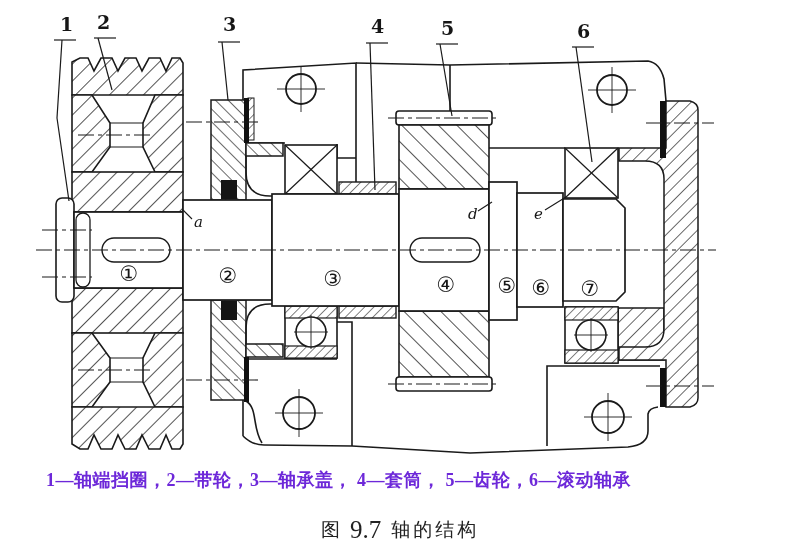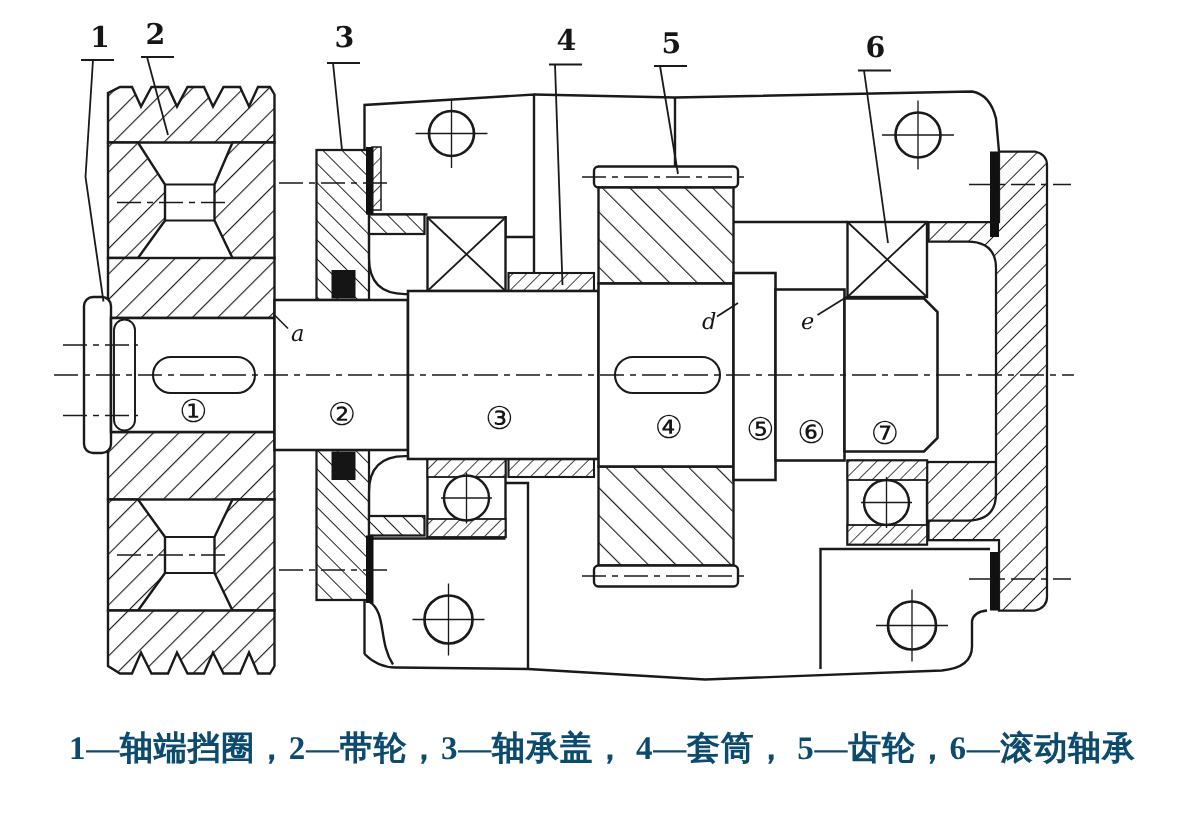--- a/index.html
+++ b/index.html
@@ -3,21 +3,21 @@
 <meta charset="utf-8">
 <style>
   html,body{margin:0;padding:0;background:#ffffff;}
   #stage{position:relative;width:800px;height:556px;background:#ffffff;overflow:hidden;
          font-family:"Liberation Serif", serif;}
   #drawing{position:absolute;left:0;top:0;}
   .num{font-family:"DejaVu Serif", serif;font-size:19px;font-weight:bold;fill:#161616;}
   .circ{font-family:"DejaVu Sans", sans-serif;font-size:21px;fill:#161616;}
   .pt{font-family:"DejaVu Serif", serif;font-style:italic;font-size:15px;fill:#161616;}
   .legend{position:absolute;left:46px;top:468px;width:724px;
-          font-size:22px;font-weight:700;color:#0c4a6e;letter-spacing:0.5px;white-space:nowrap;margin-top:16px;}
+          font-size:18px;font-weight:700;color:#6d28d9;letter-spacing:0.5px;white-space:nowrap;}
   .figcap{position:absolute;left:0;top:514px;width:100%;text-align:center;color:#222;}
   .figcap .pref{font-size:19px;letter-spacing:2px;}
   .figcap .fignum{font-size:25px;margin:0 10px 0 8px;position:relative;top:2px;}
   .figcap .ftitle{font-size:19px;letter-spacing:3px;}
 </style>
 </head>
 <body>
 
 <div id="stage">
 
@@ -225,14 +225,17 @@
     <line x1="192" y1="219" x2="183" y2="210" stroke="#1a1a1a" stroke-width="1.1"></line>
     <text class="pt" x="194" y="227">a</text>
     <line x1="478" y1="211" x2="492" y2="202" stroke="#1a1a1a" stroke-width="1.1"></line>
     <text class="pt" x="468" y="219">d</text>
     <line x1="545" y1="210" x2="566" y2="197" stroke="#1a1a1a" stroke-width="1.1"></line>
     <text class="pt" x="534" y="219">e</text>
   </g>
 </svg>
 
 <div class="legend">1—轴端挡圈，2—带轮，3—轴承盖， 4—套筒，  5—齿轮，6—滚动轴承</div>
-
+<div class="figcap">
+  <span class="pref">图</span><span class="fignum">9.7</span><span class="ftitle">轴的结构</span>
 </div>
 
+</div>
+
 </body></html>

